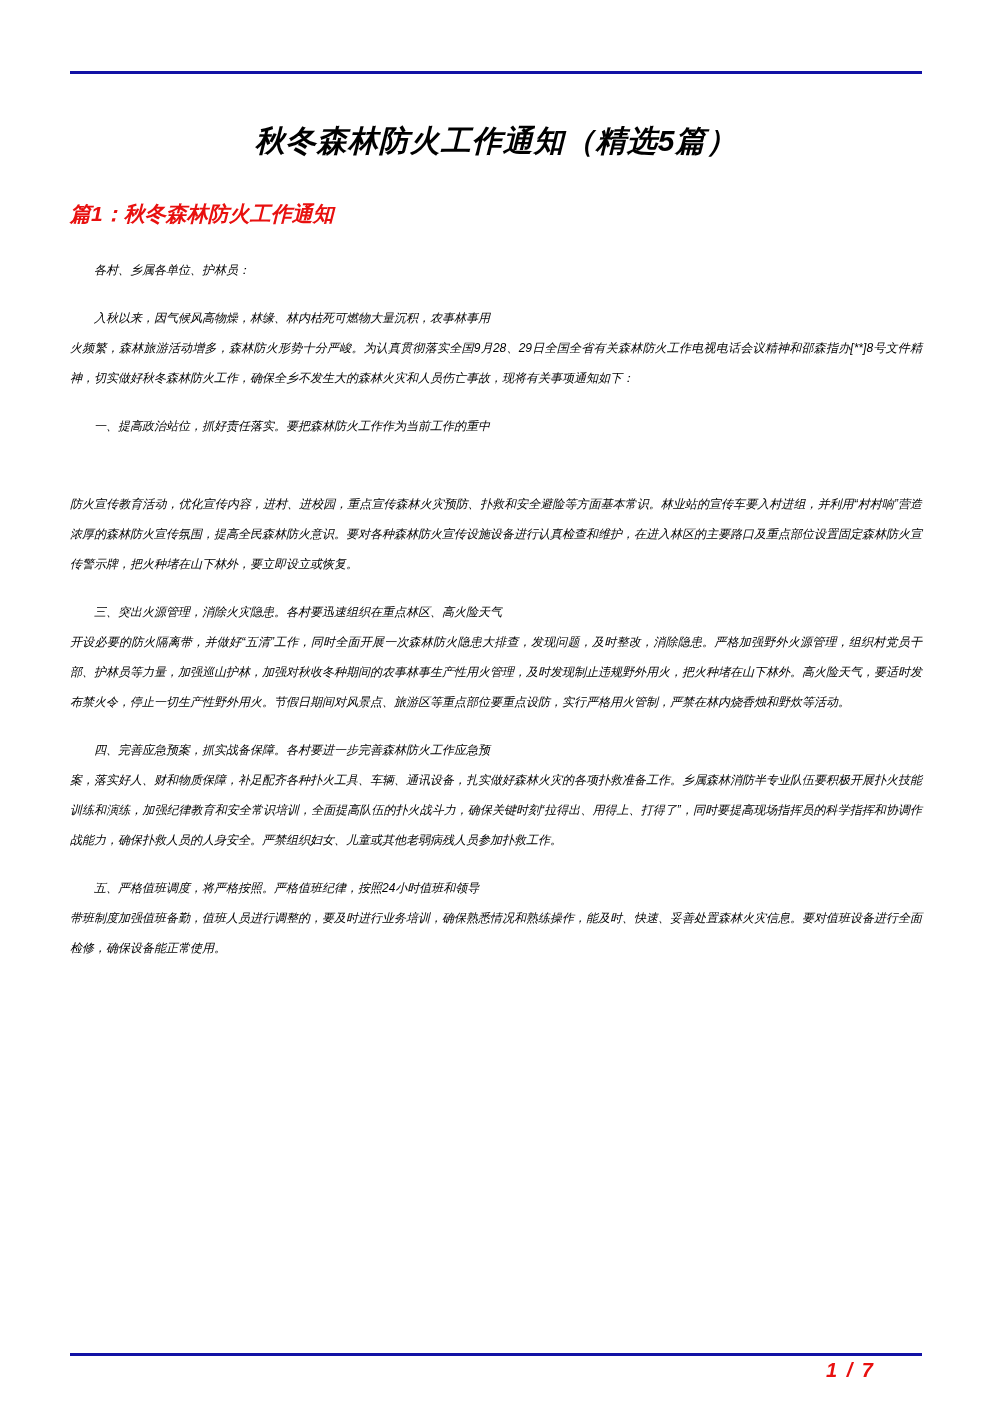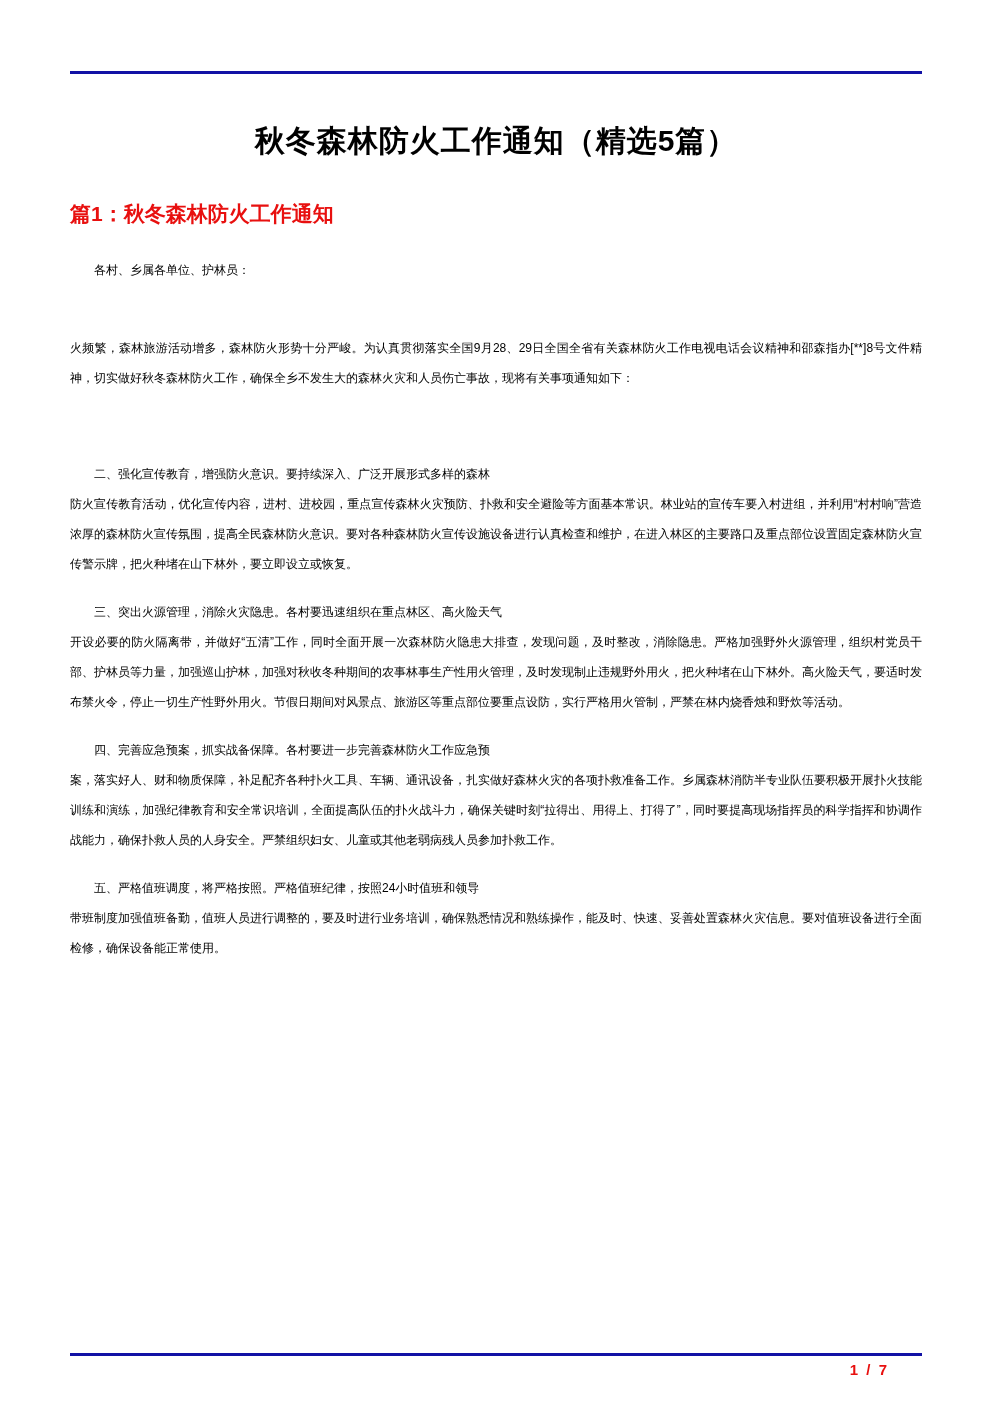--- a/index.html
+++ b/index.html
@@ -1,20 +1,20 @@
 <!DOCTYPE html>
 <html lang="zh" style="--divider-blue: #1212A5; --accent-red: #E8100F; --ink: #000000;"><head>
 <meta charset="utf-8">
 <style>
   :root{
     --divider-blue:#1212A5;
     --accent-red:#E8100F;
     --ink:#000000;
   }
-  *{margin:0;padding:0;box-sizing:border-box;}
+  *{margin:0;padding:0;box-sizing:border-box;font-style:italic;}
   html,body{background:#ffffff;}
   body{
     width:992px;height:1403px;
     font-family:"Liberation Sans","DejaVu Sans",sans-serif;
     color:var(--ink);
     overflow:hidden;
   }
   .page{
     position:relative;
     width:992px;height:1403px;
@@ -60,41 +60,41 @@
   .body-para{
     margin-top:18px;
   }
   .bottom-rule{
     position:absolute;
     left:70px;right:70px;top:1353px;
   }
   .page-number{
     position:absolute;
     top:1358px;
-    right:103px;
-    font-size:15px;
+    right:117px;
+    font-size:20px;
     line-height:24px;
     font-weight:700;
     color:var(--accent-red);
     letter-spacing:2px;
   }
 </style>
 </head>
 <body>
 
 <div class="page">
   <div class="content">
     <div class="rule top-rule"></div>
     <h1 class="doc-title">秋冬森林防火工作通知（精选5篇）</h1>
     <h2 class="section-heading">篇1：秋冬森林防火工作通知</h2>
     <p class="salutation">各村、乡属各单位、护林员：</p>
     <div id="paragraphs">
-        <p class="body-para"><br><span>火频繁，森林旅游活动增多，森林防火形势十分严峻。为认真贯彻落实全国9月28、29日全国全省有关森林防火工作电视电话会议精神和邵森指办[**]8号文件精神，切实做好秋冬森林防火工作，确保全乡不发生大的森林火灾和人员伤亡事故，现将有关事项通知如下：</span></p>
-        <p class="body-para"><br></p>
-        <p class="body-para"><span>二、强化宣传教育，增强防火意识。要持续深入、广泛开展形式多样的森林</span><br><span>防火宣传教育活动，优化宣传内容，进村、进校园，重点宣传森林火灾预防、扑救和安全避险等方面基本常识。林业站的宣传车要入村进组，并利用“村村响”营造浓厚的森林防火宣传氛围，提高全民森林防火意识。要对各种森林防火宣传设施设备进行认真检查和维护，在进入林区的主要路口及重点部位设置固定森林防火宣传警示牌，把火种堵在山下林外，要立即设立或恢复。</span></p>
+        <p class="body-para"><span>入秋以来，因气候风高物燥，林缘、林内枯死可燃物大量沉积，农事林事用</span><br><span>火频繁，森林旅游活动增多，森林防火形势十分严峻。为认真贯彻落实全国9月28、29日全国全省有关森林防火工作电视电话会议精神和邵森指办[**]8号文件精神，切实做好秋冬森林防火工作，确保全乡不发生大的森林火灾和人员伤亡事故，现将有关事项通知如下：</span></p>
+        <p class="body-para"><span>一、提高政治站位，抓好责任落实。要把森林防火工作作为当前工作的重中</span><br></p>
+        <p class="body-para"><br><span>防火宣传教育活动，优化宣传内容，进村、进校园，重点宣传森林火灾预防、扑救和安全避险等方面基本常识。林业站的宣传车要入村进组，并利用“村村响”营造浓厚的森林防火宣传氛围，提高全民森林防火意识。要对各种森林防火宣传设施设备进行认真检查和维护，在进入林区的主要路口及重点部位设置固定森林防火宣传警示牌，把火种堵在山下林外，要立即设立或恢复。</span></p>
         <p class="body-para"><span>三、突出火源管理，消除火灾隐患。各村要迅速组织在重点林区、高火险天气</span><br><span>开设必要的防火隔离带，并做好“五清”工作，同时全面开展一次森林防火隐患大排查，发现问题，及时整改，消除隐患。严格加强野外火源管理，组织村党员干部、护林员等力量，加强巡山护林，加强对秋收冬种期间的农事林事生产性用火管理，及时发现制止违规野外用火，把火种堵在山下林外。高火险天气，要适时发布禁火令，停止一切生产性野外用火。节假日期间对风景点、旅游区等重点部位要重点设防，实行严格用火管制，严禁在林内烧香烛和野炊等活动。</span></p>
         <p class="body-para"><span>四、完善应急预案，抓实战备保障。各村要进一步完善森林防火工作应急预</span><br><span>案，落实好人、财和物质保障，补足配齐各种扑火工具、车辆、通讯设备，扎实做好森林火灾的各项扑救准备工作。乡属森林消防半专业队伍要积极开展扑火技能训练和演练，加强纪律教育和安全常识培训，全面提高队伍的扑火战斗力，确保关键时刻“拉得出、用得上、打得了”，同时要提高现场指挥员的科学指挥和协调作战能力，确保扑救人员的人身安全。严禁组织妇女、儿童或其他老弱病残人员参加扑救工作。</span></p>
         <p class="body-para"><span>五、严格值班调度，将严格按照。严格值班纪律，按照24小时值班和领导</span><br><span>带班制度加强值班备勤，值班人员进行调整的，要及时进行业务培训，确保熟悉情况和熟练操作，能及时、快速、妥善处置森林火灾信息。要对值班设备进行全面检修，确保设备能正常使用。</span></p>
       </div>
   </div>
   <div class="rule bottom-rule"></div>
   <div class="page-number">1 / 7</div>
 </div>
 
 </body></html>

